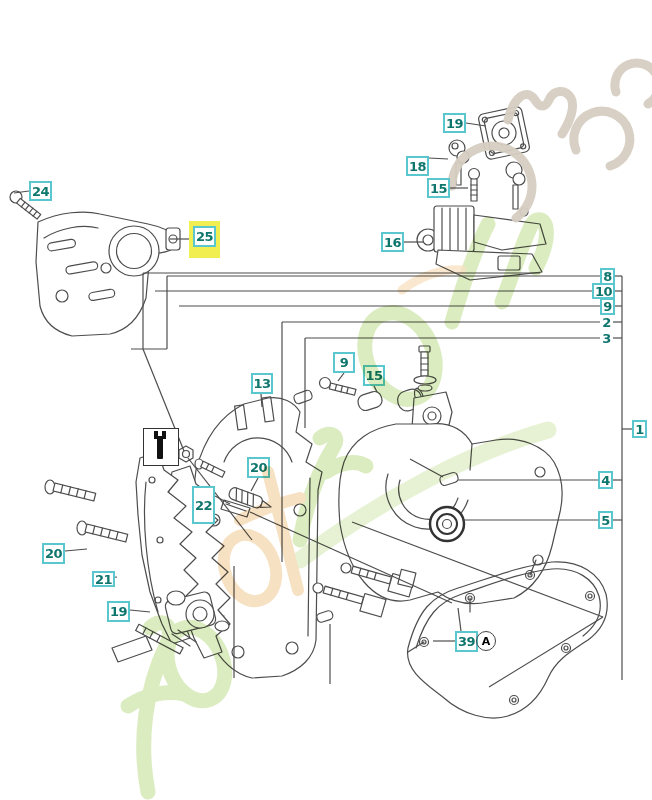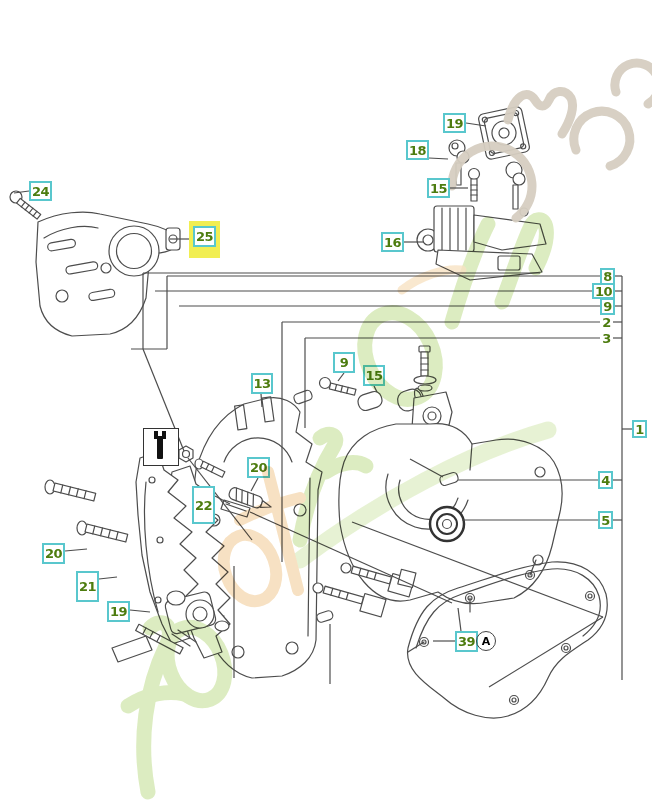--- a/index.html
+++ b/index.html
@@ -1,20 +1,20 @@
 <!DOCTYPE html>
 <html><head>
 <meta charset="utf-8">
 <style>
   html,body{margin:0;padding:0;background:#fff;}
   #stage{position:relative;width:652px;height:800px;background:#fff;overflow:hidden;
          font-family:"DejaVu Sans","Liberation Sans",sans-serif;}
   #artwork{position:absolute;left:0;top:0;z-index:1;}
   .co{position:absolute;box-sizing:border-box;border:2px solid #59c7cd;background:#fff;
-      color:#4d7c0f;font-weight:bold;font-size:13px;line-height:1;display:flex;
+      color:#0f766e;font-weight:bold;font-size:13px;line-height:1;display:flex;
       align-items:center;justify-content:center;z-index:3;letter-spacing:-0.5px;}
   .co.plain{border:none;background:transparent;}
   .hl{position:absolute;background:#f1ee52;z-index:2;text-align:right;}
   .hl .co{position:absolute;left:4px;top:5px;}
   .marker{position:absolute;box-sizing:border-box;border:1.5px solid #444;border-radius:50%;
       background:transparent;color:#000;font-weight:bold;font-size:11px;display:flex;
       align-items:center;justify-content:center;z-index:3;}
   #toolbox{position:absolute;left:143px;top:428px;width:36px;height:38px;box-sizing:border-box;
       border:1.5px solid #333;background:#fff;z-index:2;}
   #watermark{position:absolute;left:0;top:0;z-index:4;pointer-events:none;
@@ -380,24 +380,24 @@
   <div class="co" style="left:598px;top:471px;width:15px;height:18px">4</div>
   <div class="co" style="left:598px;top:511px;width:15px;height:18px">5</div>
   <div class="co" style="left:600px;top:268px;width:15px;height:17px">8</div>
   <div class="co" style="left:600px;top:298px;width:15px;height:17px">9</div>
   <div class="co" style="left:592px;top:283px;width:23px;height:16px">10</div>
   <div class="co" style="left:251px;top:373px;width:22px;height:21px">13</div>
   <div class="co" style="left:333px;top:352px;width:22px;height:21px">9</div>
   <div class="co" style="left:363px;top:365px;width:22px;height:21px">15</div>
   <div class="co" style="left:381px;top:232px;width:23px;height:20px">16</div>
   <div class="co" style="left:427px;top:178px;width:23px;height:20px">15</div>
-  <div class="co" style="left:406px;top:140px;width:23px;height:20px">18</div>
+  <div class="co" style="left:406px;top:156px;width:23px;height:20px">18</div>
   <div class="co" style="left:443px;top:113px;width:23px;height:20px">19</div>
   <div class="co" style="left:42px;top:543px;width:23px;height:21px">20</div>
-  <div class="co" style="left:76px;top:571px;width:23px;height:31px">21</div>
+  <div class="co" style="left:92px;top:571px;width:23px;height:16px">21</div>
   <div class="co" style="left:192px;top:486px;width:23px;height:38px">22</div>
   <div class="co" style="left:247px;top:457px;width:23px;height:21px">20</div>
   <div class="co" style="left:29px;top:181px;width:23px;height:20px">24</div>
   <div class="hl" style="left:189px;top:221px;width:31px;height:37px">
     <div class="co" style="width:23px;height:21px">25</div>
   </div>
   <div class="co" style="left:107px;top:601px;width:23px;height:21px">19</div>
   <div class="co" style="left:455px;top:631px;width:23px;height:21px">39</div>
   <div class="marker" style="left:476px;top:631px;width:20px;height:20px">A</div>
 

